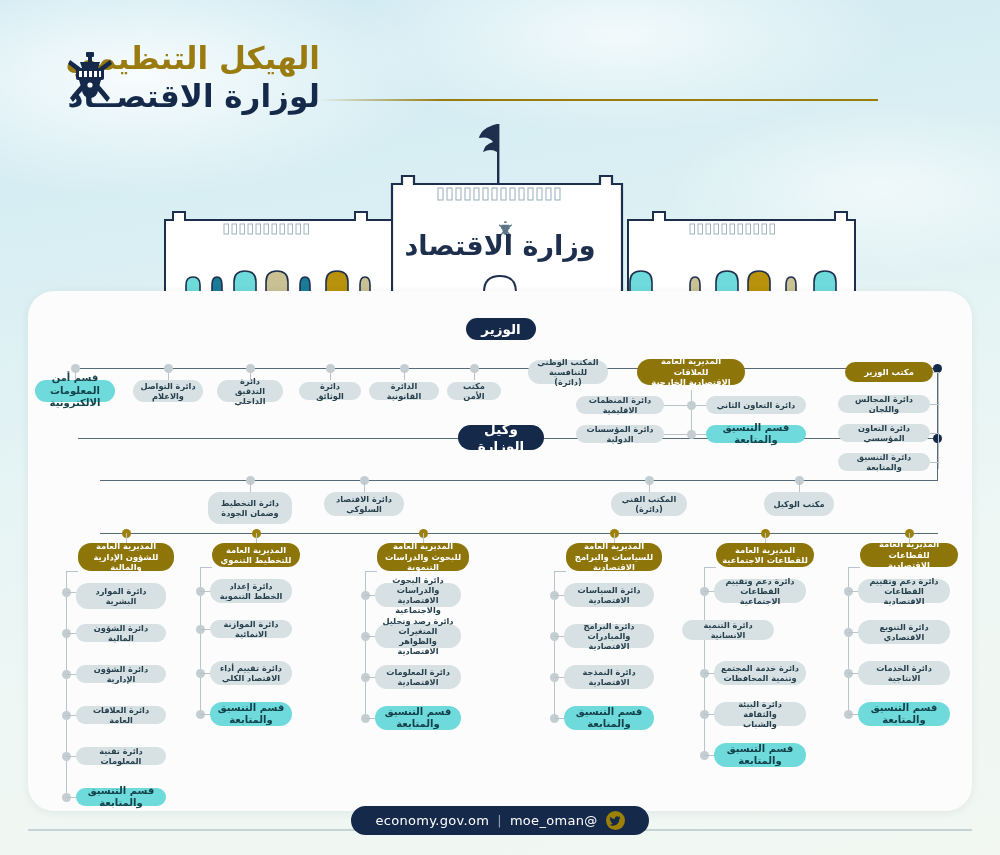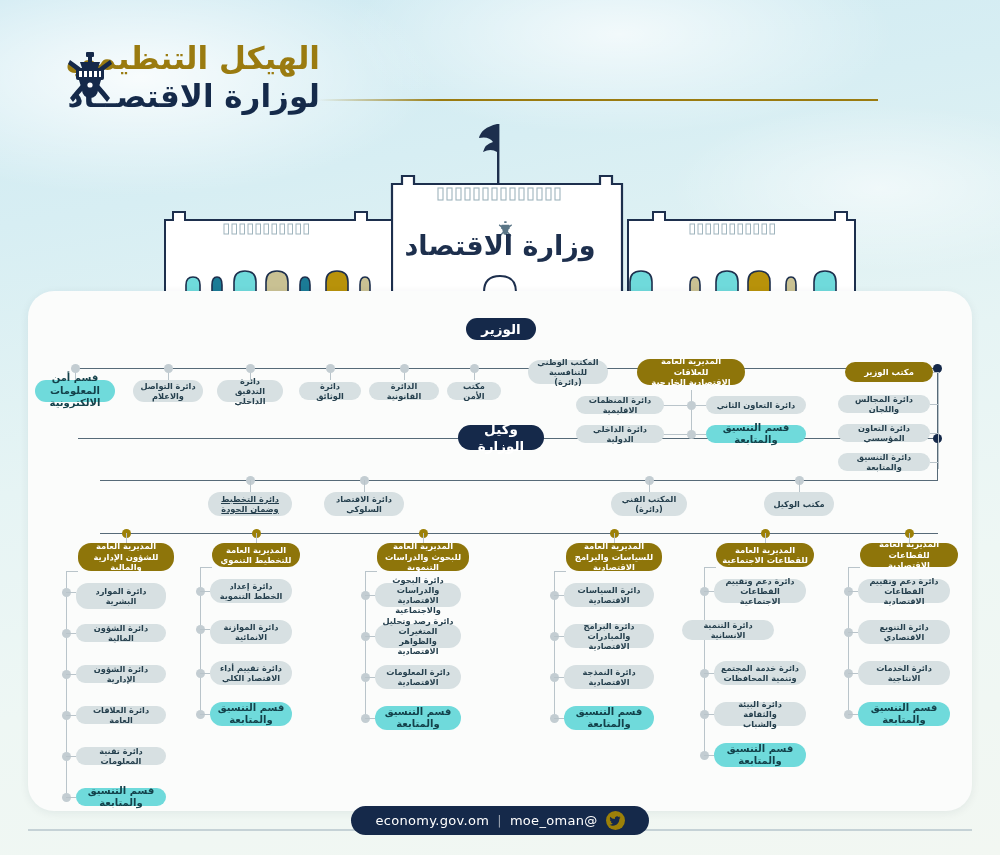--- a/index.html
+++ b/index.html
@@ -242,35 +242,35 @@
       <div class="ln v" style="left:691px; top:390px; height:48px;"></div>
       <div class="ln h" style="left:691px; top:405px; width:15px;"></div>
       <div class="node n-grey" style="left:706px; top:396px; width:100px; height:18px;">دائرة التعاون الثاني</div>
       <div class="ln h" style="left:691px; top:434px; width:15px;"></div>
       <div class="node n-cyan" style="left:706px; top:425px; width:100px; height:18px;">قسم التنسيق والمتابعة</div>
       <div class="dot" style="left:686.5px; top:400.5px;"></div>
       <div class="ln h" style="left:662px; top:405px; width:25px;"></div>
       <div class="node n-grey" style="left:576px; top:396px; width:88px; height:18px;">دائرة المنظمات الاقليمية</div>
       <div class="dot" style="left:686.5px; top:429.5px;"></div>
       <div class="ln h" style="left:662px; top:434px; width:25px;"></div>
-      <div class="node n-grey" style="left:576px; top:425px; width:88px; height:18px;">دائرة الداخلي الدولية</div>
+      <div class="node n-grey" style="left:576px; top:425px; width:88px; height:18px;">دائرة المؤسسات الدولية</div>
       <div class="dot gold" style="left:884.5px; top:363.5px;"></div>
       <div class="ln v" style="left:889px; top:368px; height:12px;"></div>
       <div class="node n-gold" style="left:845px; top:362px; width:88px; height:20px;">مكتب الوزير</div>
       <div class="ln v" style="left:938px; top:372px; height:97px;"></div>
       <div class="ln h" style="left:933px; top:372px; width:6px;"></div>
       <div class="ln h" style="left:930px; top:404px; width:9px;"></div>
       <div class="node n-grey" style="left:838px; top:395px; width:92px; height:18px;">دائرة المجالس واللجان</div>
       <div class="ln h" style="left:930px; top:433px; width:9px;"></div>
       <div class="node n-grey" style="left:838px; top:424px; width:92px; height:18px;">دائرة التعاون المؤسسي</div>
       <div class="ln h" style="left:930px; top:462px; width:9px;"></div>
       <div class="node n-grey" style="left:838px; top:453px; width:92px; height:18px;">دائرة التنسيق والمتابعة</div>
       <div class="dot" style="left:245.5px; top:475.5px;"></div>
       <div class="ln v" style="left:250px; top:480px; height:12px;"></div>
-      <div class="node n-grey" style="left:208px; top:492px; width:84px; height:24px;text-decoration:underline;">دائرة التخطيط
+      <div class="node n-grey" style="left:208px; top:492px; width:84px; height:32px;">دائرة التخطيط
 وضمان الجودة</div>
       <div class="dot" style="left:359.5px; top:475.5px;"></div>
       <div class="ln v" style="left:364px; top:480px; height:12px;"></div>
       <div class="node n-grey" style="left:324px; top:492px; width:80px; height:24px;">دائرة الاقتصاد
 السلوكي</div>
       <div class="dot" style="left:644.5px; top:475.5px;"></div>
       <div class="ln v" style="left:649px; top:480px; height:12px;"></div>
       <div class="node n-grey" style="left:611px; top:492px; width:76px; height:24px;">المكتب الفني
 (دائرة)</div>
       <div class="dot" style="left:794.5px; top:475.5px;"></div>
@@ -306,21 +306,21 @@
       <div class="node n-gold" style="left:212px; top:543px; width:88px; height:24px;">المديرية العامة
 للتخطيط التنموي</div>
       <div class="ln v" style="left:200px; top:567px; height:145px;"></div>
       <div class="ln h" style="left:200px; top:567px; width:12px;"></div>
       <div class="dot" style="left:195.5px; top:586.5px;"></div>
       <div class="ln h" style="left:200px; top:591px; width:10px;"></div>
       <div class="node n-grey" style="left:210px; top:579px; width:82px; height:24px;">دائرة  إعداد
 الخطط التنموية</div>
       <div class="dot" style="left:195.5px; top:624.5px;"></div>
       <div class="ln h" style="left:200px; top:629px; width:10px;"></div>
-      <div class="node n-grey" style="left:210px; top:620px; width:82px; height:24px;">دائرة الموازنة الانمائية</div>
+      <div class="node n-grey" style="left:210px; top:620px; width:82px; height:18px;">دائرة الموازنة الانمائية</div>
       <div class="dot" style="left:195.5px; top:668.5px;"></div>
       <div class="ln h" style="left:200px; top:673px; width:10px;"></div>
       <div class="node n-grey" style="left:210px; top:661px; width:82px; height:24px;">دائرة تقييم أداء
 الاقتصاد الكلي</div>
       <div class="dot" style="left:195.5px; top:709.5px;"></div>
       <div class="ln h" style="left:200px; top:714px; width:10px;"></div>
       <div class="node n-cyan" style="left:210px; top:702px; width:82px; height:24px;">قسم التنسيق
 والمتابعة</div>
       <div class="dot gold" style="left:418.5px; top:528.5px;"></div>
       <div class="ln v" style="left:423px; top:533px; height:10px;"></div>

